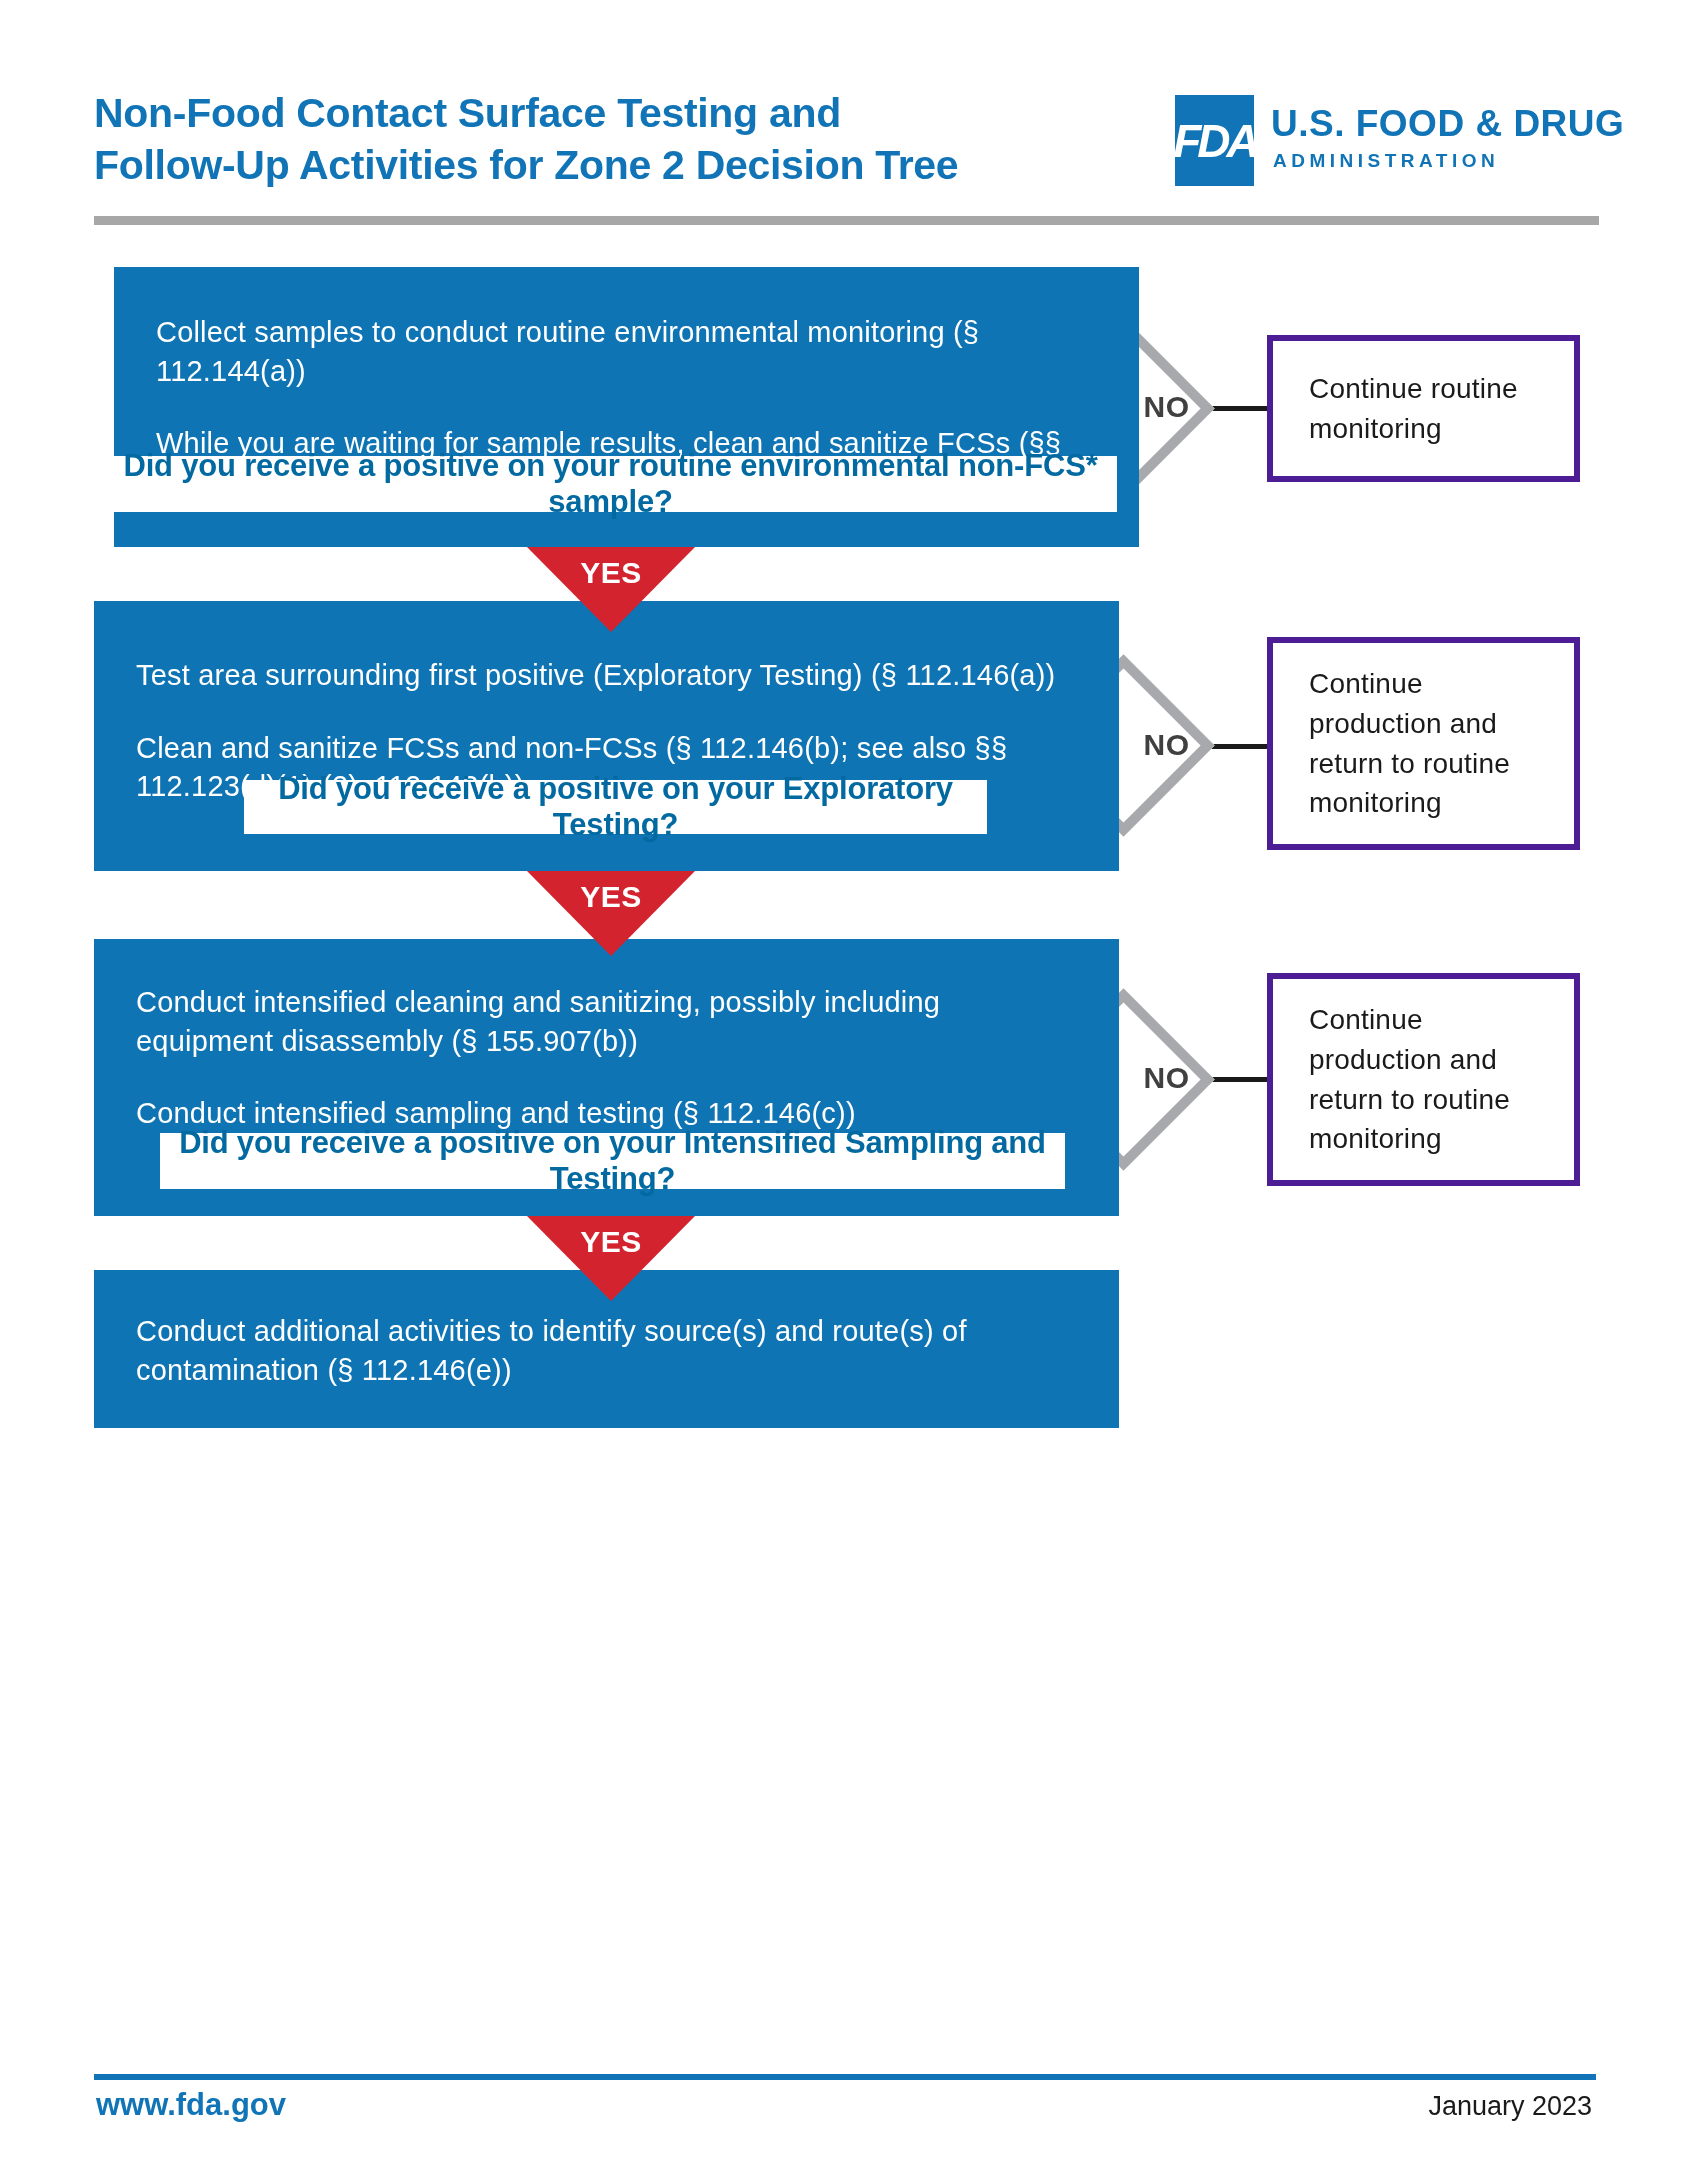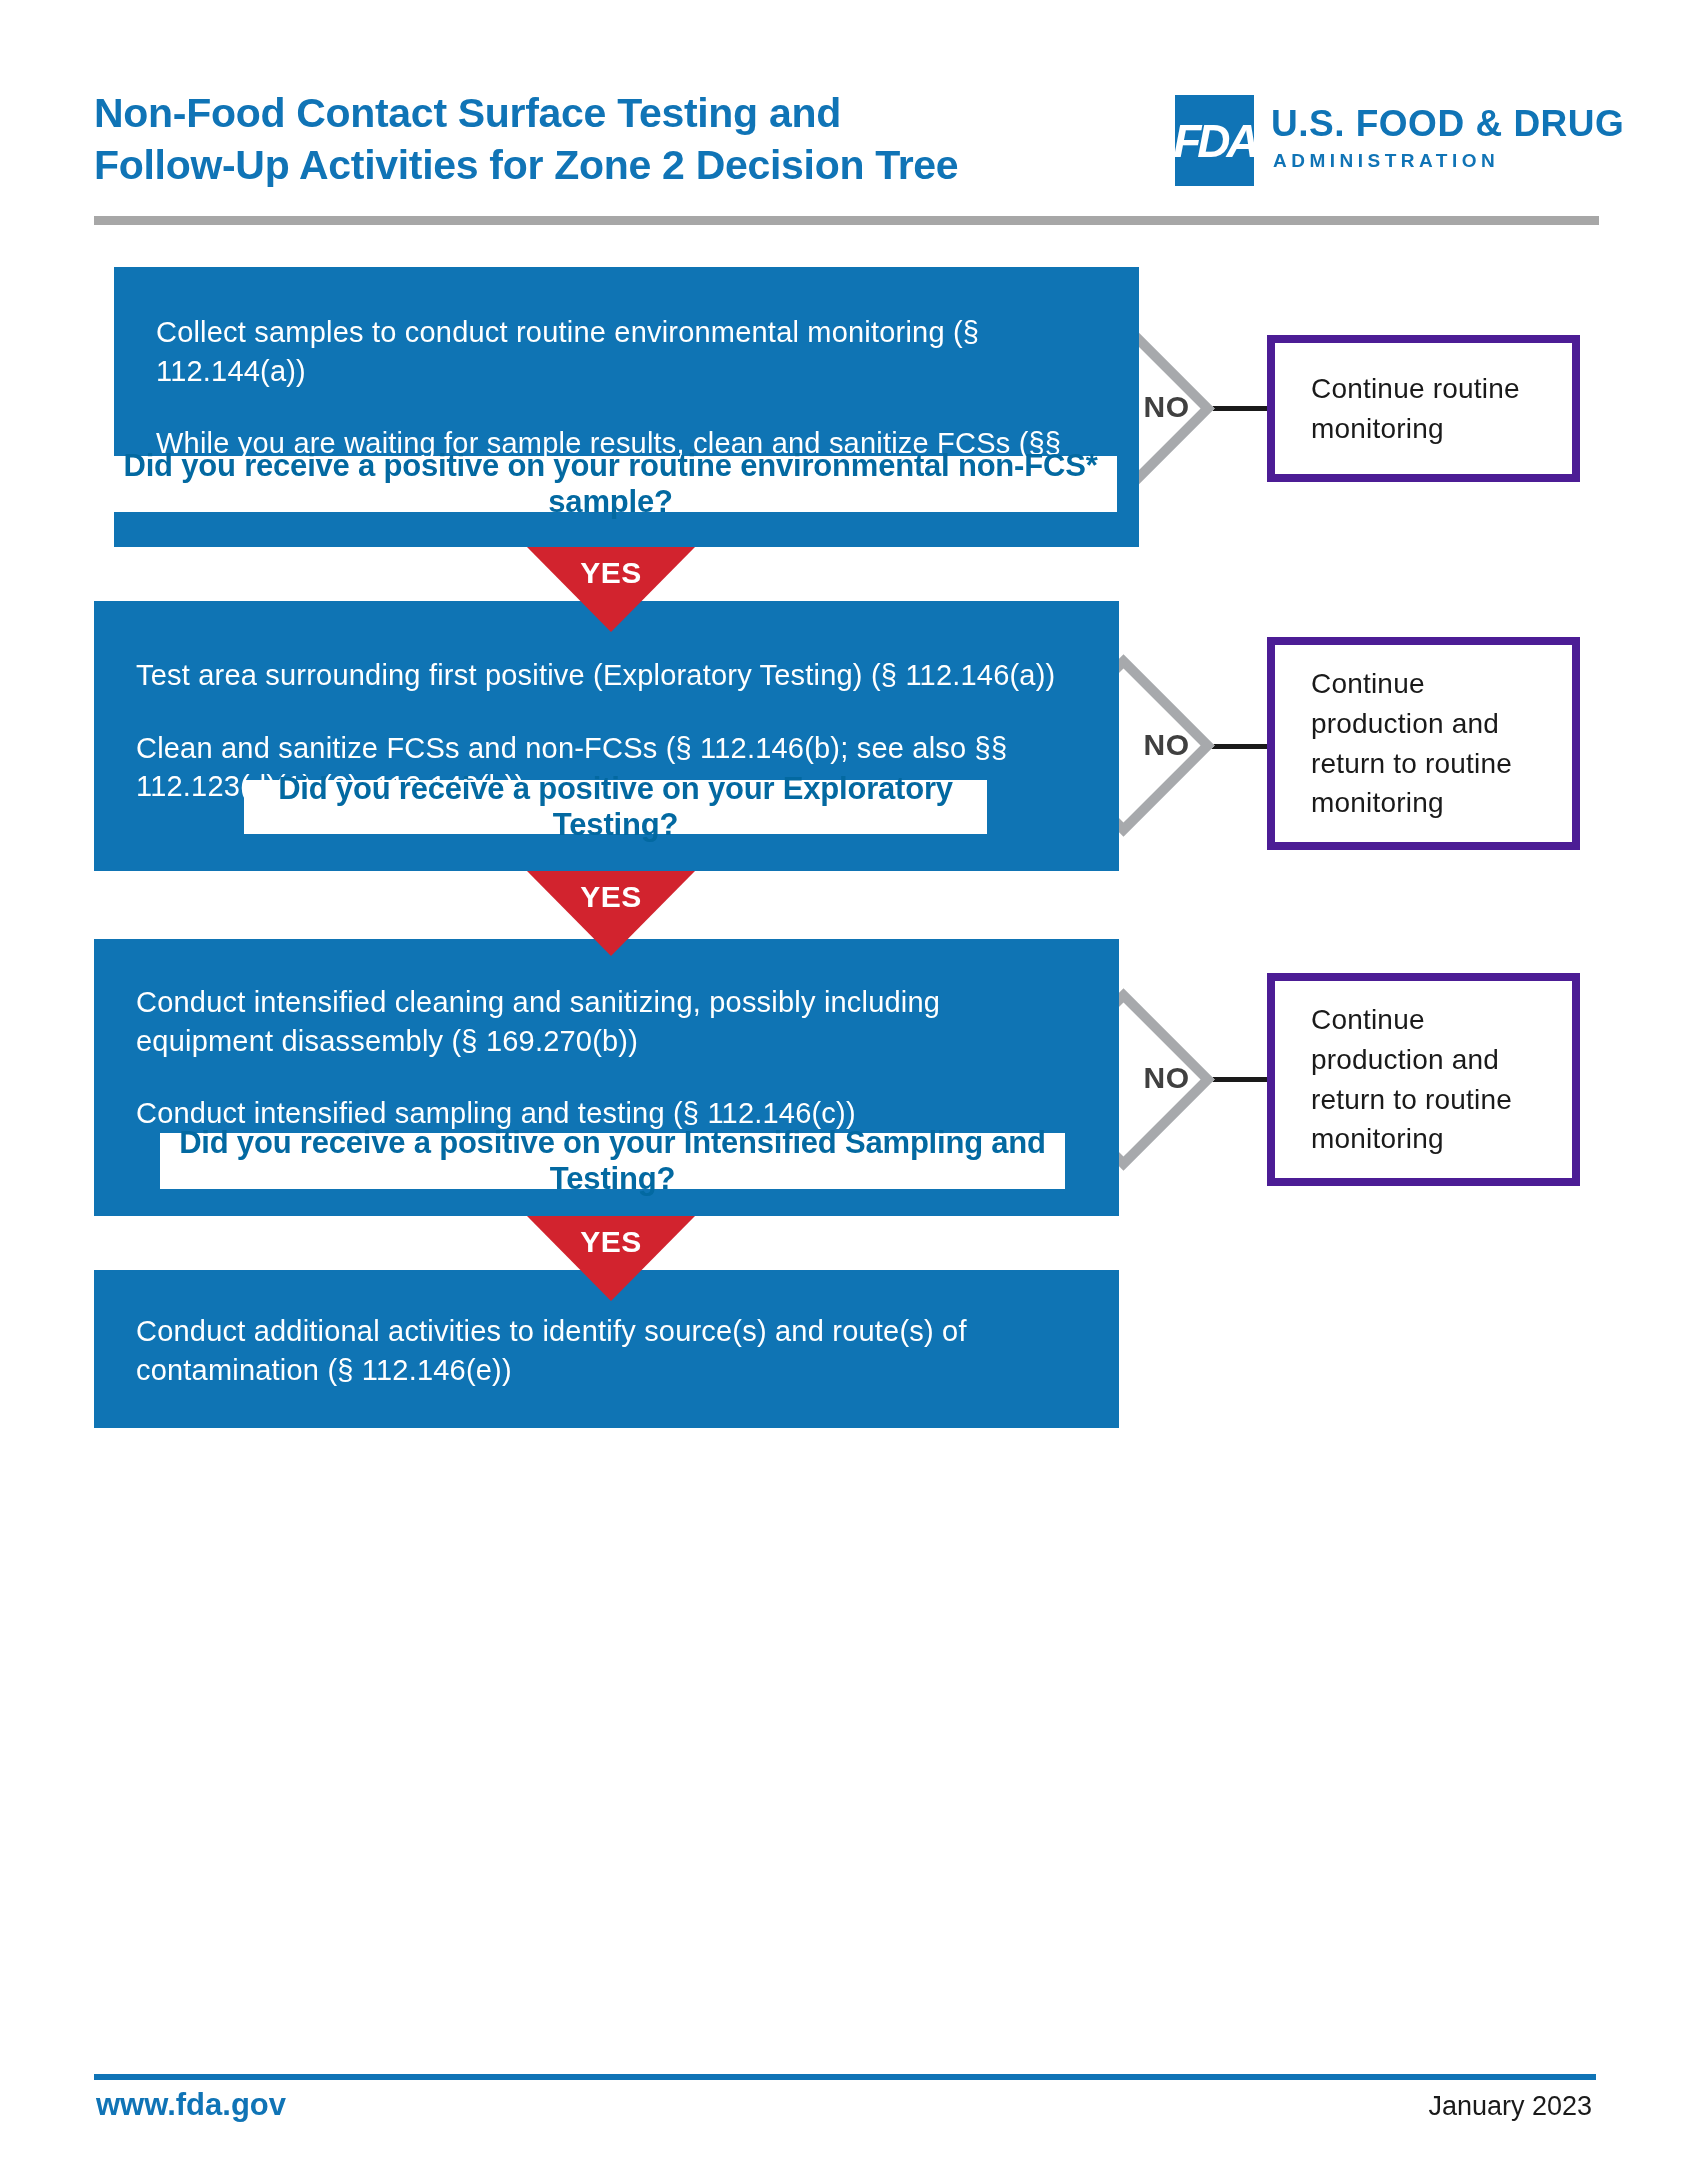--- a/index.html
+++ b/index.html
@@ -71,21 +71,21 @@
   .n-s1 { top:728px; }
   .n-s2 { top:1061px; }
   .connector {
     position:absolute; left:1210px; width:59px; height:5px; background:#1A1A1A; z-index:0;
   }
   .c-s0 { top:406px; }
   .c-s1 { top:744px; }
   .c-s2 { top:1077px; }
   .outcome {
     position:absolute; left:1267px; width:313px; background:#ffffff;
-    border:8px solid #4c1d95; color:#1A1A1A; font-size:28px; line-height:1.42;
+    border:6px solid #4c1d95; color:#1A1A1A; font-size:28px; line-height:1.42;
     display:flex; align-items:center; padding:16px 16px 16px 36px; z-index:1;
     letter-spacing:0.2px;
   }
   .o-s0 { top:335px; height:147px; }
   .o-s1 { top:637px; height:213px; }
   .o-s2 { top:973px; height:213px; }
 
   
   .yes-tri {
     position:absolute; left:527px; width:0; height:0; z-index:4;
@@ -165,21 +165,21 @@
   <div class="no-label n-s1">NO</div>
   <div class="yes-tri y-s1"></div>
   <div class="yes-label yl-s1">YES</div>
 
   <div class="diamond d-s2"></div>
   <div class="connector c-s2"></div>
   <div class="outcome o-s2">
     <span>Continue production and return to routine monitoring</span>
   </div>
   <div class="bluebox box-s2">
-    <p>Conduct intensified cleaning and sanitizing, possibly including equipment disassembly (§ 169.270(b))</p>
+    <p>Conduct intensified cleaning and sanitizing, possibly including equipment disassembly (§ 155.907(b))</p>
     <p>Conduct intensified sampling and testing (§ 112.146(c))</p>
   </div>
   <div class="question q-s2">
     <span>Did you receive a positive on your Intensified Sampling and Testing?</span>
   </div>
   <div class="no-label n-s2">NO</div>
   <div class="yes-tri y-s2"></div>
   <div class="yes-label yl-s2">YES</div>
 
   <div class="bluebox box-final">

